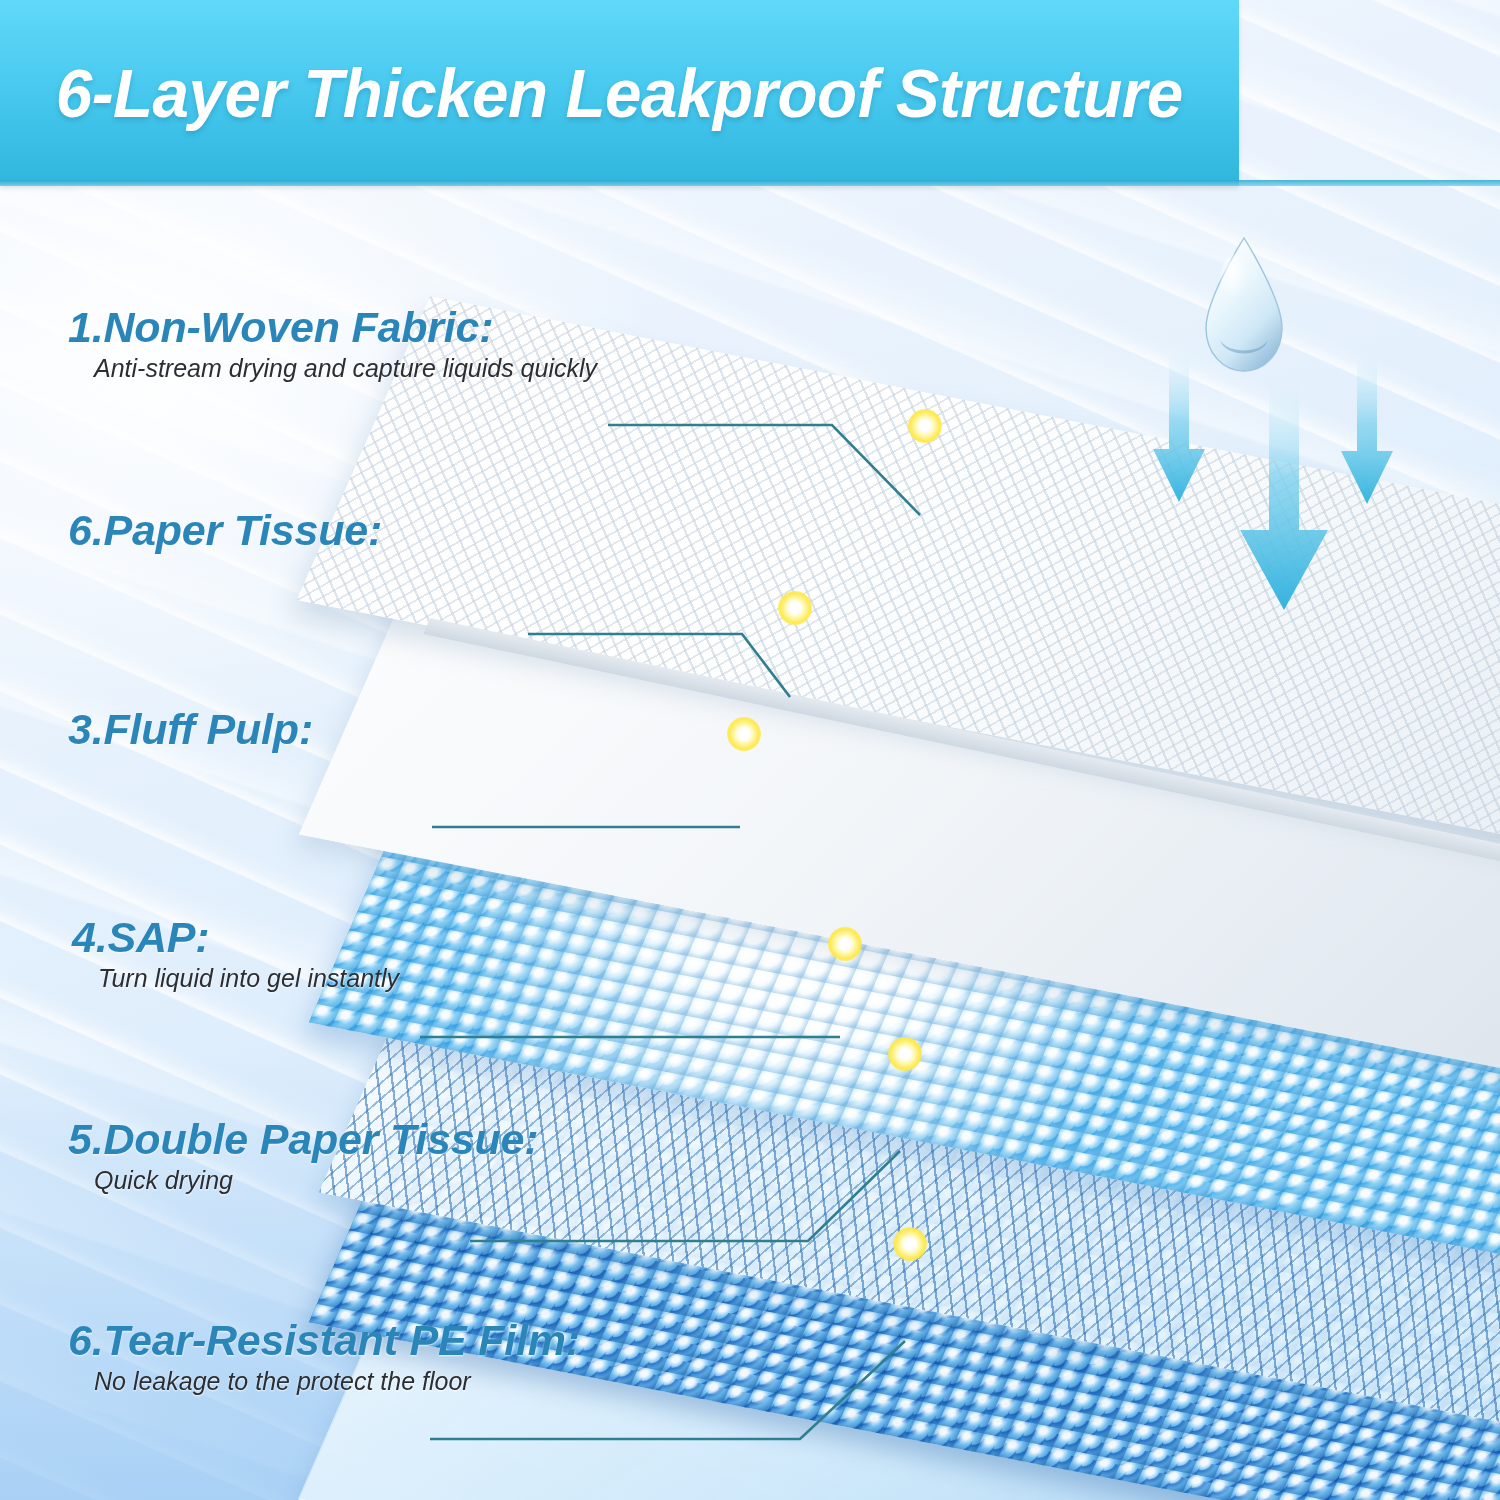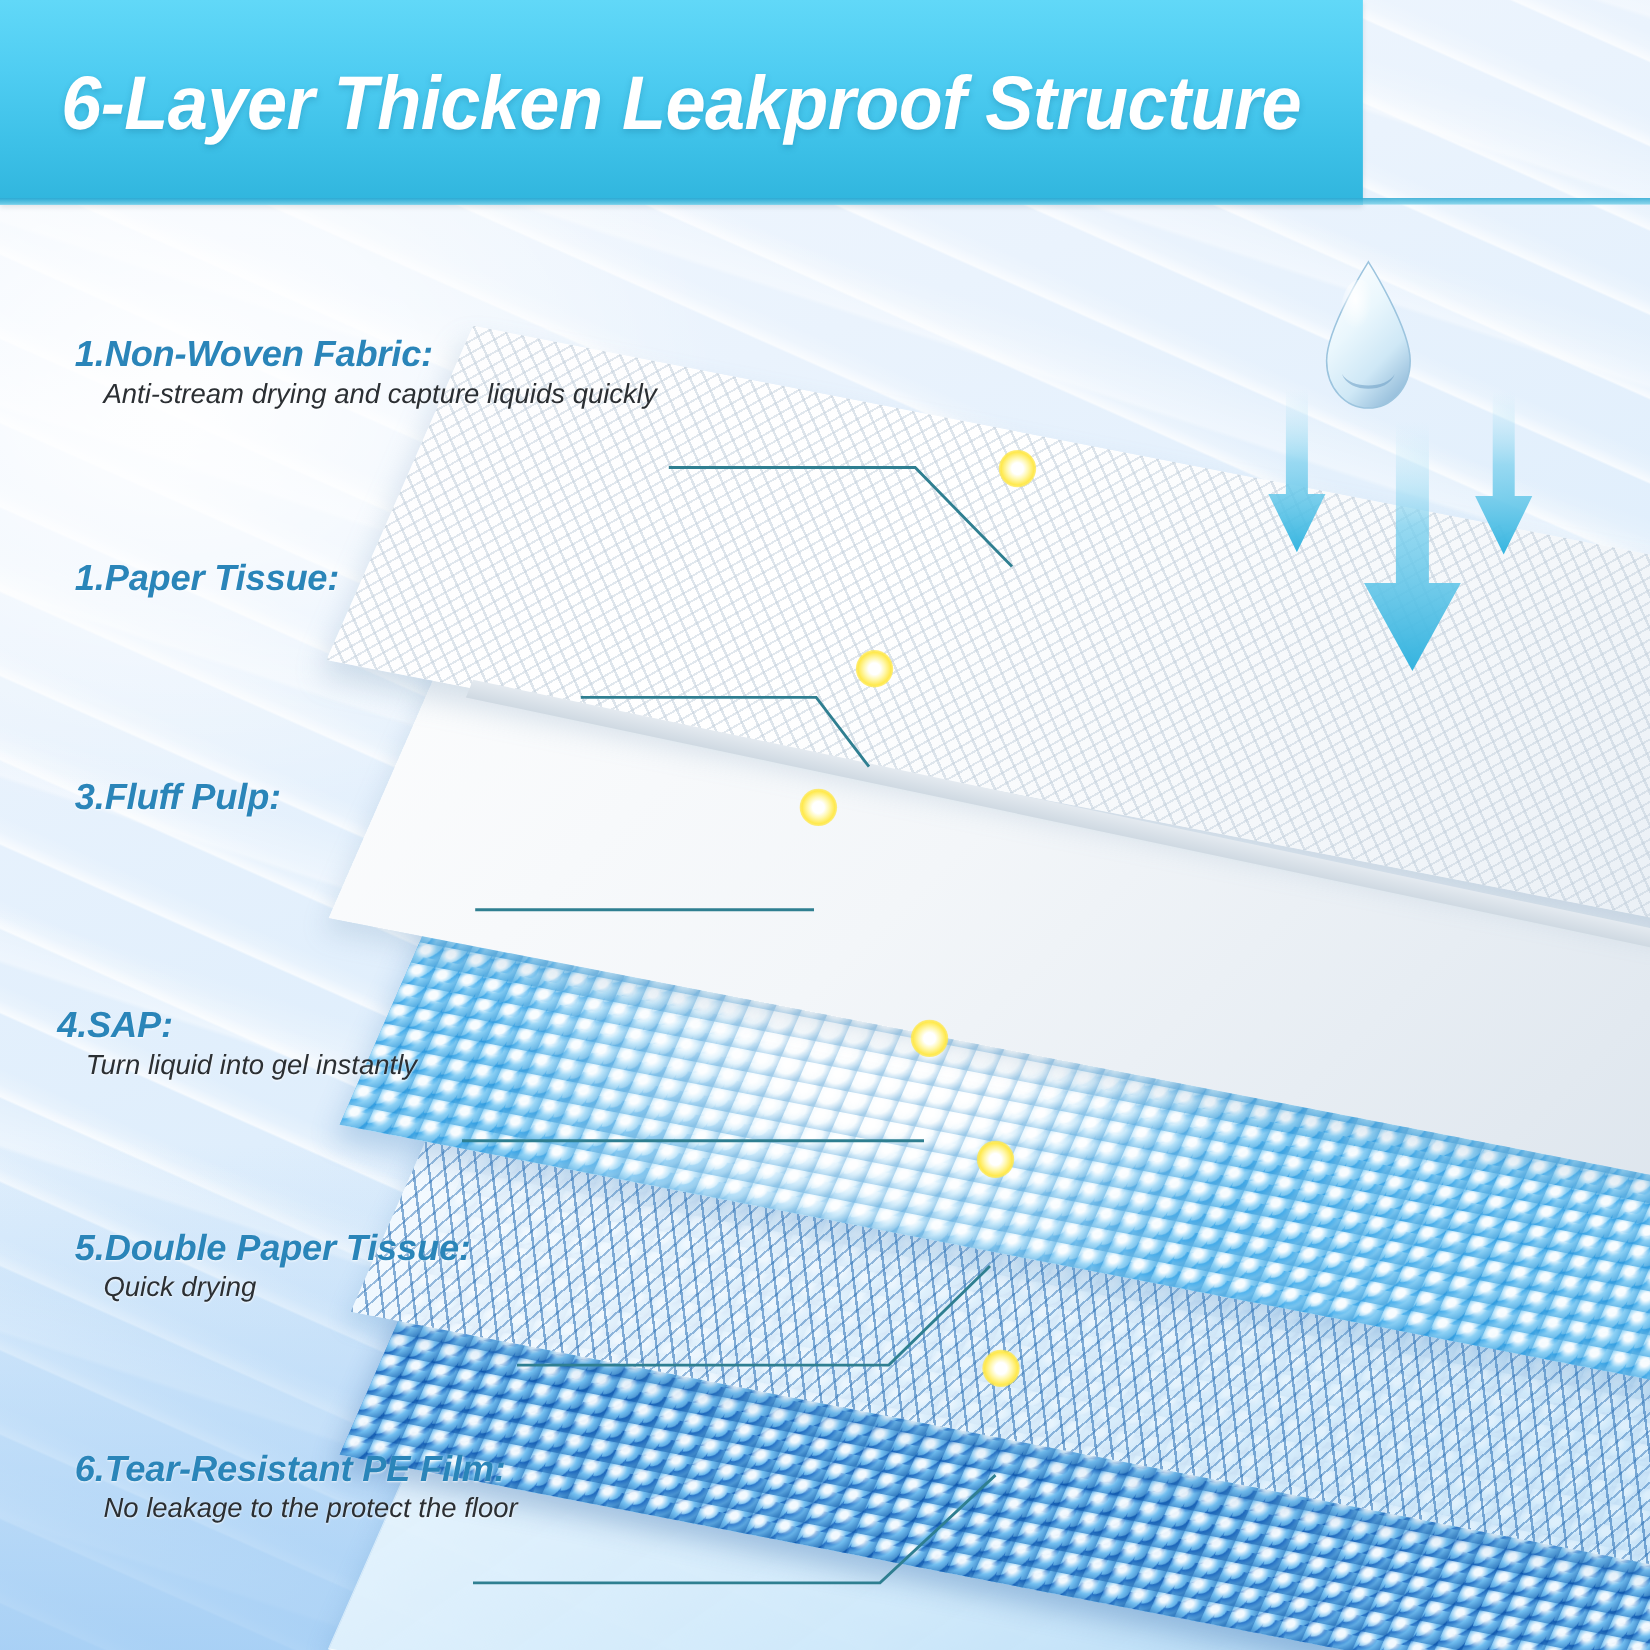--- a/index.html
+++ b/index.html
@@ -173,21 +173,21 @@
   .dot{
     position:absolute;width:34px;height:34px;border-radius:50%;
     background:radial-gradient(circle,#ffffff 0 22%,#fff8b0 40%,#ffe94d 62%,rgba(255,226,60,.45) 78%,rgba(255,226,60,0) 100%);
     transform:translate(-50%,-50%);
     filter:blur(.3px);
   }
 
   
   .label{position:absolute;}
   .label .title{
-    font-size:33px;font-weight:700;font-style:italic;
+    font-size:43px;font-weight:700;font-style:italic;
     color:#2a85b9;letter-spacing:-.2px;white-space:nowrap;
     line-height:1.05;
     text-shadow:0 1px 2px rgba(255,255,255,.8);
   }
   .label .sub{
     font-size:25px;font-style:italic;color:#2b2f33;
     white-space:nowrap;margin-top:5px;margin-left:26px;
     line-height:1.1;
     text-shadow:0 1px 2px rgba(255,255,255,.85);
   }
@@ -306,28 +306,28 @@
     <div class="dot" style="left:910px;top:1058px;"></div>
 
   </div>
 
   <div class="label" style="left:68px;top:305px;">
     <div class="title">1.Non-Woven Fabric:</div>
     <div class="sub">Anti-stream drying and capture liquids quickly</div>
   </div>
 
   <div class="label" style="left:68px;top:508px;">
-    <div class="title">1.Paper Tissue:</div>
+    <div class="title">6.Paper Tissue:</div>
   </div>
 
   <div class="label" style="left:68px;top:707px;">
     <div class="title">3.Fluff Pulp:</div>
   </div>
 
-  <div class="label" style="left:52px;top:915px;">
+  <div class="label" style="left:72px;top:915px;">
     <div class="title">4.SAP:</div>
     <div class="sub">Turn liquid into gel instantly</div>
   </div>
 
   <div class="label" style="left:68px;top:1117px;">
     <div class="title">5.Double Paper Tissue:</div>
     <div class="sub">Quick drying</div>
   </div>
 
   <div class="label" style="left:68px;top:1318px;">

